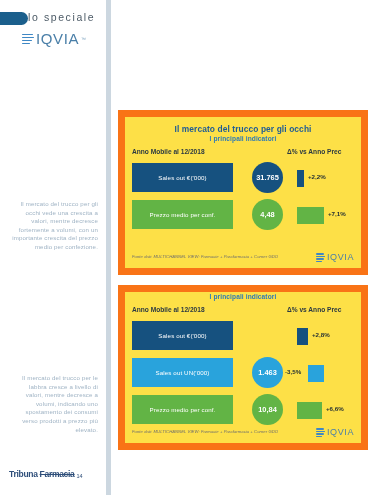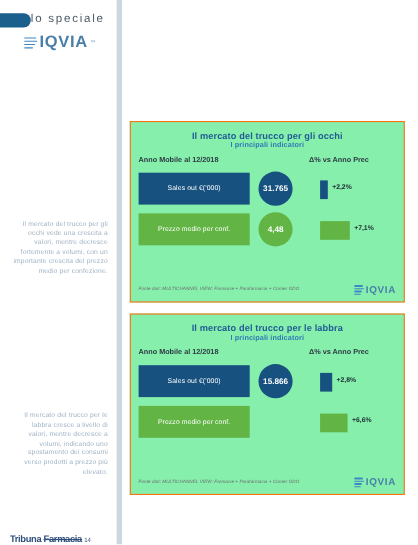--- a/index.html
+++ b/index.html
@@ -77,21 +77,20 @@
     display: block;
   }
   .ms-bars i:nth-child(1){ top: 1px;  width: 11px; }
   .ms-bars i:nth-child(2){ top: 4px;  width: 12px; }
   .ms-bars i:nth-child(3){ top: 7px;  width: 10px; }
   .ms-bars i:nth-child(4){ top: 10px; width: 8px;  }
   .ms-word {
     font-size: 15px;
     letter-spacing: 0.6px;
     color: #4a7fa8;
-    font-weight: bold;
   }
   .ms-tm {
     font-size: 5px;
     color: #7ba2bf;
     vertical-align: super;
   }
 
   
   .side-note {
     position: absolute;
@@ -102,21 +101,21 @@
     line-height: 8.6px;
     color: #9fb3c4;
     letter-spacing: 0.15px;
   }
   .side-note.n1 { top: 200px; }
   .side-note.n2 { top: 374px; }
 
   
   .foot-logo {
     position: absolute;
-    left: 9px; bottom: 0;
+    left: 9px; bottom: 16px;
     display: flex;
     align-items: flex-end;
     gap: 2px;
   }
   .fl-mark {
     font-size: 8.5px;
     font-weight: bold;
     color: #2f4f7a;
     letter-spacing: -0.3px;
   }
@@ -124,22 +123,22 @@
   .fl-num {
     font-size: 5.5px;
     color: #2f4f7a;
   }
 
   
   .panel {
     position: absolute;
     left: 118px;
     width: 250px;
-    background: #86efac;
-    border: 1px solid #f97316;
+    background: #fde047;
+    border: 7px solid #f97316;
     box-sizing: border-box;
   }
   .panel.p1 { top: 110px; height: 165px; }
   .panel.p2 { top: 285px; height: 165px; }
 
   .p-title {
     text-align: center;
     font-size: 8.4px;
     font-weight: bold;
     color: #1f5c94;
@@ -189,21 +188,21 @@
     align-items: center;
     justify-content: center;
     color: #ffffff;
     font-size: 6.2px;
     text-align: center;
     letter-spacing: 0.1px;
   }
 
   .bubble {
     position: absolute;
-    left: 116px; top: 2px;
+    left: 127px; top: 2px;
     width: 31px; height: 31px;
     border-radius: 50%;
     display: flex;
     align-items: center;
     justify-content: center;
     color: #ffffff;
     font-size: 7.4px;
     font-weight: bold;
   }
 
@@ -335,47 +334,58 @@
             <i></i>
             <i></i>
             <i></i>
         </span>
         <span class="ms-word">IQVIA</span>
       </div>
     </div>
   </div>
 
   <div class="panel p2">
-    <div class="p-title">Il mercato del trucco per le labbra</div>
     <div class="p-sub">I principali indicatori</div>
 
     <div class="p-heads">
       <div class="p-head-left">Anno Mobile al 12/2018</div>
       <div class="p-head-right">Δ% vs Anno Prec</div>
     </div>
 
     <div class="rows">
 
       <div class="row">
         <div class="bar-label" style="background:#16517f">
           <span>Sales out €('000)</span>
         </div>
-        <div class="bubble" style="background:#16517f">
-          <span>15.866</span>
-        </div>
         <div class="delta-wrap">
           <div class="delta-chip" style="left:12px;width:11px;background:#16517f"></div>
           <div class="delta-txt" style="left:27px">+2,8%</div>
         </div>
       </div>
 
+      <div class="row">
+        <div class="bar-label" style="background:#29a3dc">
+          <span>Sales out UN('000)</span>
+        </div>
+        <div class="bubble" style="background:#29a3dc">
+          <span>1.463</span>
+        </div>
+        <div class="delta-wrap">
+          <div class="delta-txt" style="left:0px">-3,5%</div>
+          <div class="delta-chip" style="left:23px;width:16px;background:#29a3dc"></div>
+        </div>
+      </div>
 
       <div class="row">
         <div class="bar-label" style="background:#62b445">
           <span>Prezzo medio per conf.</span>
+        </div>
+        <div class="bubble" style="background:#62b445">
+          <span>10,84</span>
         </div>
         <div class="delta-wrap">
           <div class="delta-chip" style="left:12px;width:25px;background:#62b445"></div>
           <div class="delta-txt" style="left:41px">+6,6%</div>
         </div>
       </div>
 
     </div>
 
     <div class="p-foot">

